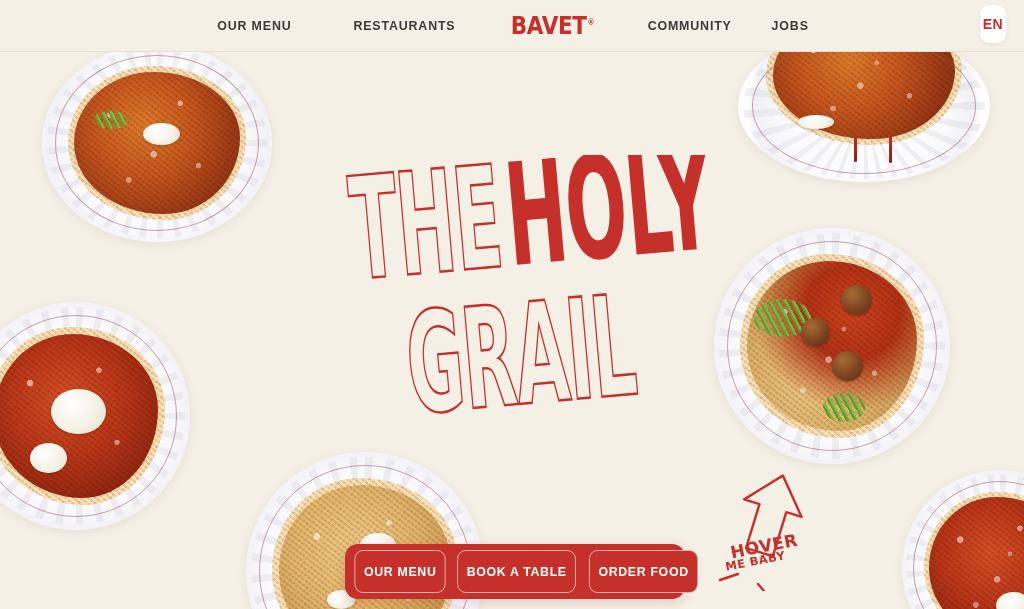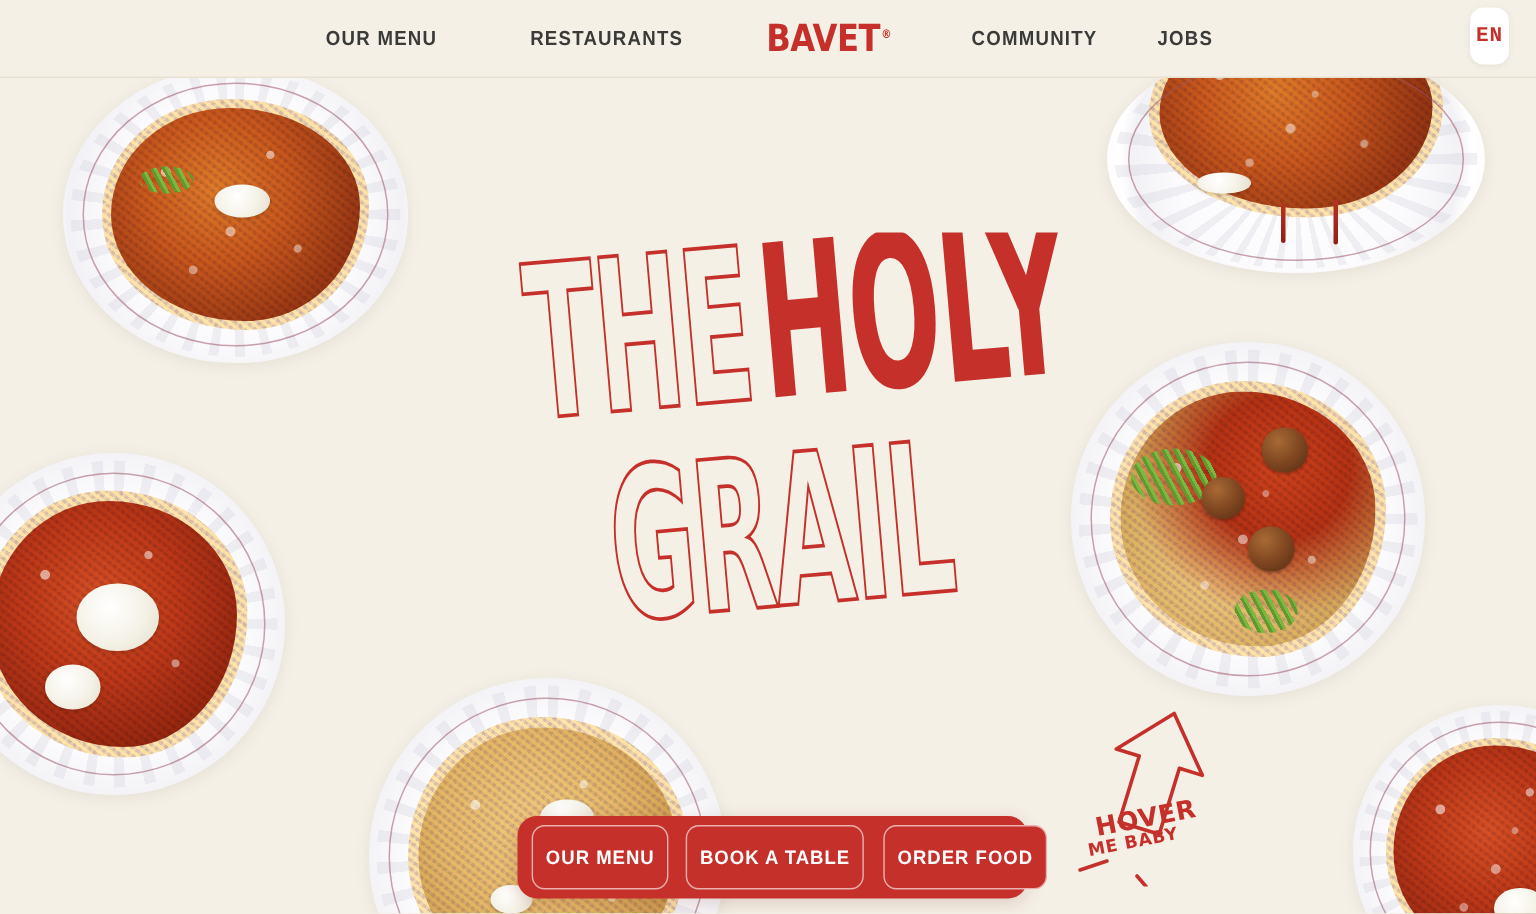--- a/index.html
+++ b/index.html
@@ -162,21 +162,21 @@
     margin-left:1px;
   }
 
   #lang-switch {
     position:absolute; right:18px; top:5px;
     width:26px; height:38px;
     background:#ffffff;
     border:none;
     border-radius:9px;
     color:#c6302b;
-    font-family:Liberation Mono, monospace;
+    font-family:Liberation Sans, sans-serif;
     font-size:14px;
     font-weight:700;
     letter-spacing:.6px;
     cursor:pointer;
     box-shadow:0 1px 4px rgba(120,100,80,.10);
     display:flex; align-items:center; justify-content:center;
   }
 
   
   #hero {

